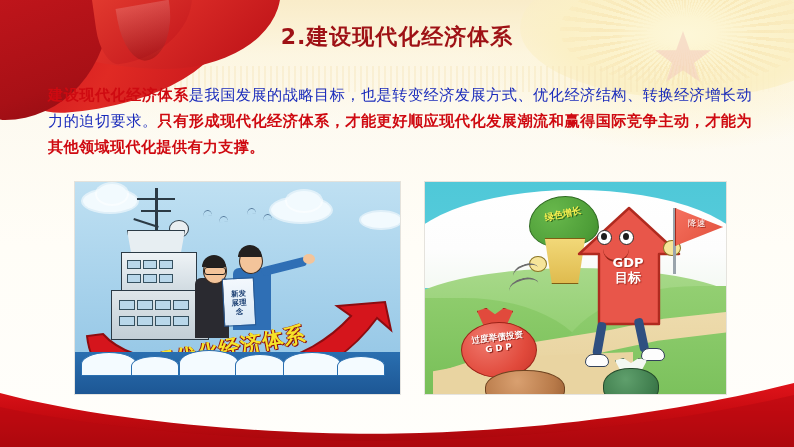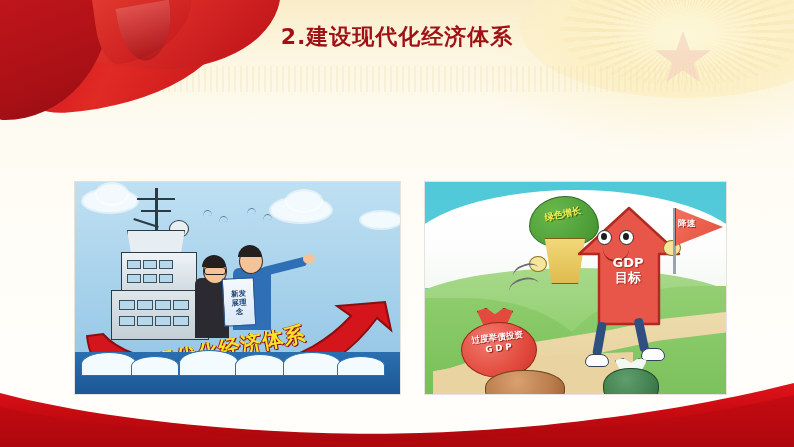--- a/index.html
+++ b/index.html
@@ -309,21 +309,21 @@
   }
   .r-flagpole { position:absolute; left: 248px; top: 26px; width: 2.6px; height: 66px; background:#9aa4ac; }
   .r-flag {
     position:absolute; left: 250px; top: 26px; width: 46px; height: 36px;
     background: linear-gradient(135deg,#f5705e 0%, #e1503c 100%);
     border:1.6px solid #a5291c;
     clip-path: polygon(0 0, 100% 50%, 0 100%);
   }
   .r-flag-text {
     position:absolute; left: 253px; top: 36px; width: 28px;
-    font-size: 8.6px; font-weight:700; color:#ffffff; text-align:left;
+    font-size: 8.6px; font-weight:400; color:#ffffff; text-align:right;
     letter-spacing: .5px;
     text-shadow: 1px 1px 0 rgba(140,30,20,.8);
     font-family:"DejaVu Sans","Liberation Sans",sans-serif;
   }
   .r-bottom-bag-a {
     position:absolute; left: 60px; top: 188px; width: 78px; height: 34px;
     background: radial-gradient(circle at 40% 30%, #d9a070 0%, #b87a49 70%, #9e6337 100%);
     border:1.6px solid #6e4320; border-radius: 48% 48% 42% 42%;
   }
   .r-bottom-bag-b {
@@ -354,20 +354,23 @@
   <div class="silk-wrap">
     <div class="silk-a"></div>
     <div class="silk-b"></div>
     <div class="silk-c"></div>
     <div class="silk-d"></div>
     <div class="silk-fold"></div>
   </div>
 
   <div class="title">2.建设现代化经济体系</div>
 
+  <div class="body-copy">
+    <span class="hl">建设现代化经济体系</span><span class="norm">是我国发展的战略目标，也是转变经济发展方式、优化经济结构、转换经济增长动力的迫切要求。</span><span class="hl">只有形成现代化经济体系，才能更好顺应现代化发展潮流和赢得国际竞争主动，才能为其他领域现代化提供有力支撑。</span>
+  </div>
 
   <div class="pic" id="pic-left">
     <div class="pic-inner">
       <div class="l-sky"></div>
 
       <div class="l-cloud c1"></div>
       <div class="l-cloud c1b"></div>
       <div class="l-cloud c2"></div>
       <div class="l-cloud c2b"></div>
       <div class="l-cloud c3"></div>

